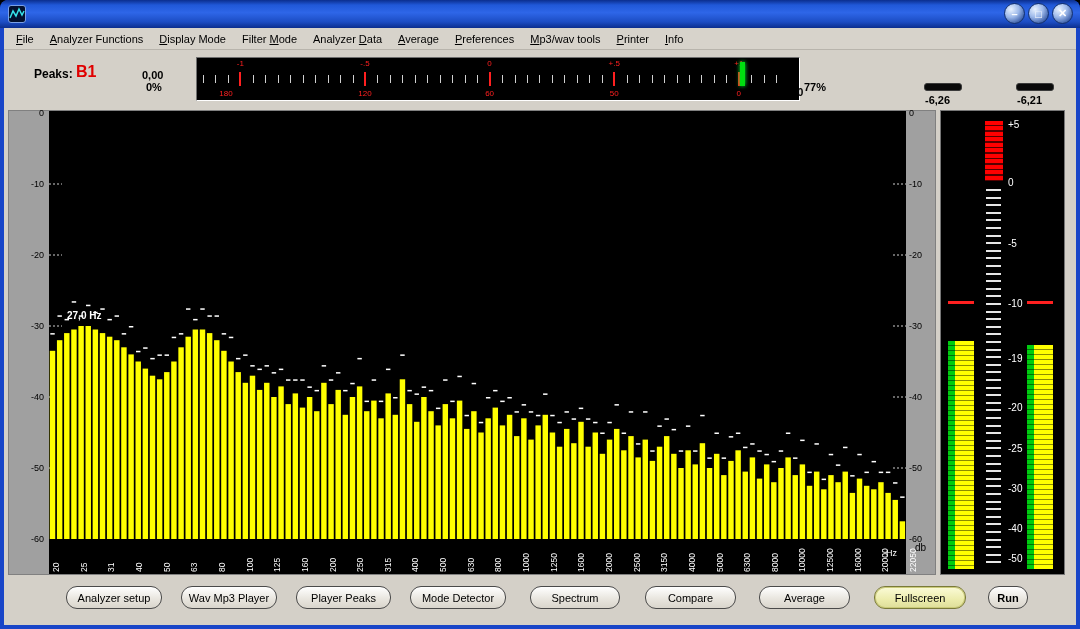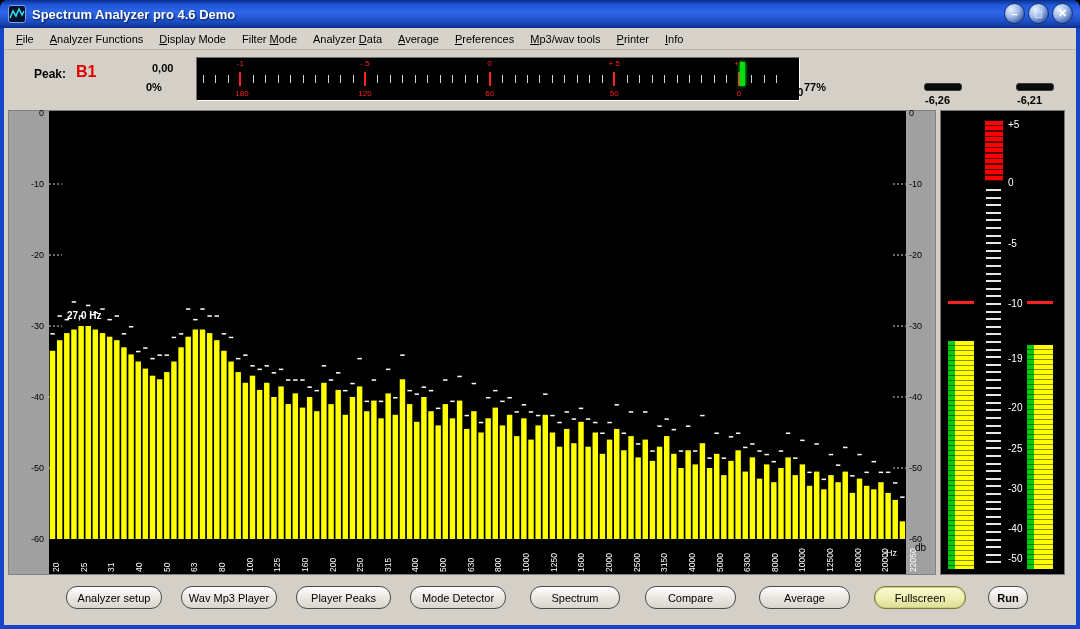--- a/index.html
+++ b/index.html
@@ -24,21 +24,21 @@
   .menu-item{font-size:11px;color:#000;padding:3px 8px;white-space:nowrap;}
 
   
   .content{position:absolute;top:50px;left:4px;right:4px;bottom:4px;background:#d4d0c8;}
 
   
   .top-panel{position:absolute;left:0;top:0;width:100%;height:57px;}
   .note-label{position:absolute;left:30px;top:17px;font-size:12px;font-weight:bold;color:#000;}
   .note-value{position:absolute;left:72px;top:13px;font-size:16px;font-weight:bold;color:#e00000;}
   .tp-val{position:absolute;font-size:11px;font-weight:bold;color:#000;}
-  .tp-lv{left:138px;top:12px;margin-left:10px;} .tp-lp{left:142px;top:31px;}
+  .tp-lv{left:138px;top:19px;} .tp-lp{left:142px;top:31px;}
   .tp-rv{left:778px;top:12px;margin-top:24px;} .tp-rp{left:800px;top:31px;}
   .corr-meter{position:absolute;left:192px;top:7px;width:604px;height:44px;background:#000;
     border:1px solid;border-color:#6f6f6f #ffffff #ffffff #6f6f6f;overflow:hidden;}
   .cm-major{position:absolute;top:14px;width:2px;height:14px;background:#ff2020;}
   .cm-minor{position:absolute;top:17px;width:1px;height:8px;background:#d0d0d0;}
   .cm-toplab{position:absolute;top:1px;width:24px;margin-left:-12px;text-align:center;color:#ff2020;font-size:8px;}
   .cm-botlab{position:absolute;top:31px;width:24px;margin-left:-12px;text-align:center;color:#ff2020;font-size:8px;}
   .cm-indicator{position:absolute;top:4px;width:5px;height:24px;background:#00e010;box-shadow:0 0 4px #00ff30;}
   .mini-bar{position:absolute;top:33px;width:38px;height:8px;background:#0a0a0a;border:1px solid #3a3a3a;border-radius:3px;}
   .mini-bar-1{left:920px;} .mini-bar-2{left:1012px;}
@@ -85,21 +85,20 @@
 <body>
 
 <div class="window">
 
   <div class="titlebar">
     <div class="app-icon">
       <svg width="16" height="16" viewBox="0 0 16 16">
         <polyline points="1,12 4,5 7,10 10,3 13,9 15,5" fill="none" stroke="#35e0e8" stroke-width="1.5"></polyline>
       </svg>
     </div>
-    <span class="title-text">Spectrum Analyzer pro 4.6 Demo</span>
     <div class="win-controls">
       <div class="winbtn">–</div>
       <div class="winbtn">□</div>
       <div class="winbtn">✕</div>
     </div>
   </div>
 
   <div class="menubar" id="menubar">
       <div class="menu-item"><u>F</u>ile</div>
       <div class="menu-item"><u>A</u>nalyzer Functions</div>
@@ -109,21 +108,21 @@
       <div class="menu-item"><u>A</u>verage</div>
       <div class="menu-item"><u>P</u>references</div>
       <div class="menu-item"><u>M</u>p3/wav tools</div>
       <div class="menu-item"><u>P</u>rinter</div>
       <div class="menu-item"><u>I</u>nfo</div>
     </div>
 
   <div class="content">
 
     <div class="top-panel">
-      <span class="note-label">Peak:</span>
+      <span class="note-label">Peaks:</span>
       <span class="note-value">B1</span>
       <div class="tp-val tp-lv">0,00</div>
       <div class="tp-val tp-lp">0%</div>
       <div class="corr-meter" id="corr-meter">
           <div class="cm-minor" style="left: 6px;"></div>
           <div class="cm-minor" style="left: 18.4px;"></div>
           <div class="cm-minor" style="left: 30.9px;"></div>
           <div class="cm-minor" style="left: 55.8px;"></div>
           <div class="cm-minor" style="left: 68.3px;"></div>
           <div class="cm-minor" style="left: 80.7px;"></div>
@@ -158,21 +157,21 @@
           <div class="cm-minor" style="left: 479.5px;"></div>
           <div class="cm-minor" style="left: 492px;"></div>
           <div class="cm-minor" style="left: 504.4px;"></div>
           <div class="cm-minor" style="left: 516.9px;"></div>
           <div class="cm-minor" style="left: 529.3px;"></div>
           <div class="cm-minor" style="left: 554.3px;"></div>
           <div class="cm-minor" style="left: 566.7px;"></div>
           <div class="cm-minor" style="left: 579.2px;"></div>
           <div class="cm-major" style="left: 42.3px;"></div>
           <div class="cm-toplab" style="left: 43.3px;">-1</div>
-          <div class="cm-botlab" style="left: 45px; text-align: center;">180</div>
+          <div class="cm-botlab" style="left: 29px; text-align: center;">180</div>
           <div class="cm-major" style="left: 167px;"></div>
           <div class="cm-toplab" style="left: 168px;">-.5</div>
           <div class="cm-botlab" style="left: 168px;">120</div>
           <div class="cm-major" style="left: 291.6px;"></div>
           <div class="cm-toplab" style="left: 292.6px;">0</div>
           <div class="cm-botlab" style="left: 292.6px;">60</div>
           <div class="cm-major" style="left: 416.2px;"></div>
           <div class="cm-toplab" style="left: 417.2px;">+.5</div>
           <div class="cm-botlab" style="left: 417.2px;">50</div>
           <div class="cm-major" style="left: 540.8px;"></div>

